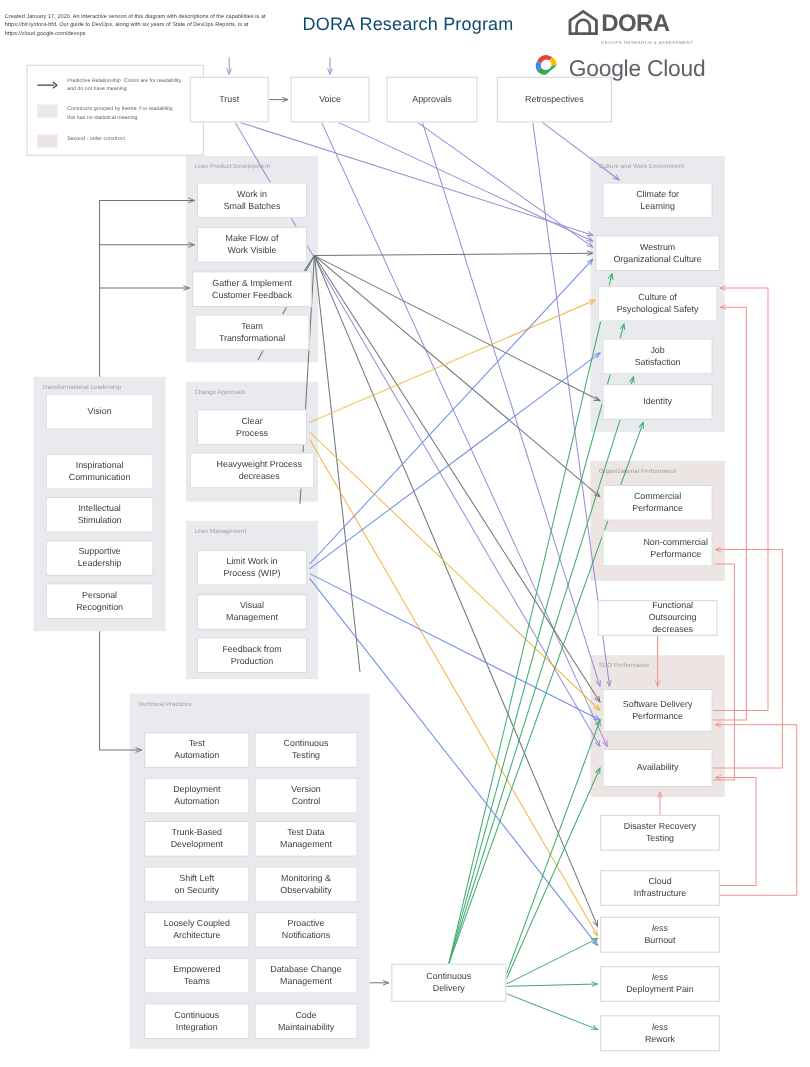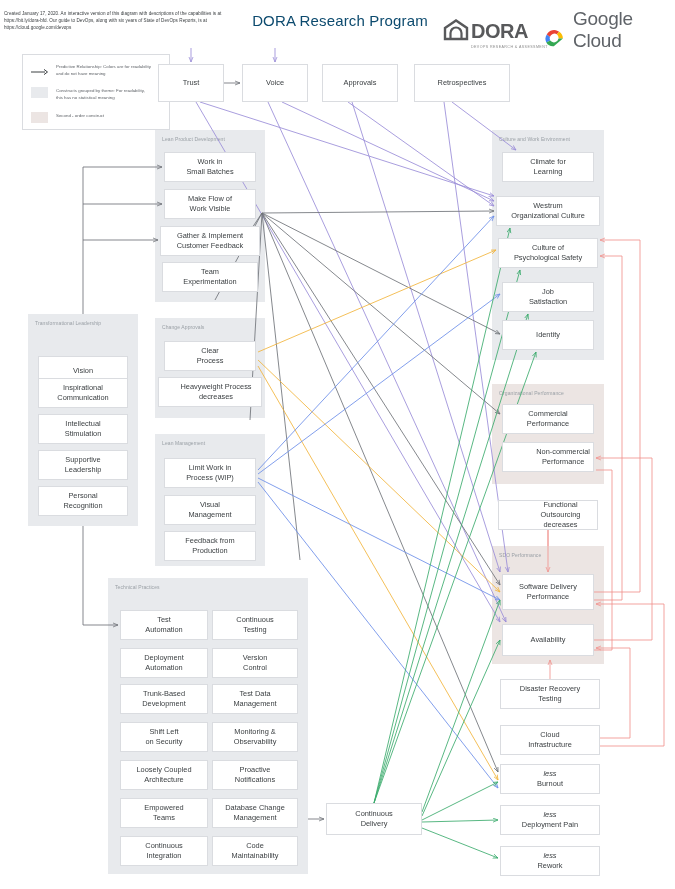--- a/index.html
+++ b/index.html
@@ -16,21 +16,21 @@
 
   
   .hdr-note{
     position:absolute; left:4px; top:10px; width:230px;
     font-size:4.6px; line-height:1.55; color:#3c4043; letter-spacing:.01em;
   }
   .hdr-title{
     position:absolute; left:240px; top:12px; width:200px;
     text-align:center; font-size:15px; color:#0c4a6e; letter-spacing:.01em;
   }
-  .logos{ position:absolute; left:443px; top:8px; display:flex; align-items:center; gap:14px; }
+  .logos{ position:absolute; left:443px; top:8px; display:flex; align-items:center; gap:14px;flex-direction:column; }
   .dora-logo{ display:flex; align-items:flex-end; gap:2px; }
   .dora-mark{ width:26px; height:22px; position:relative; }
   .dora-word{ font-size:20px; font-weight:bold; letter-spacing:-.5px; color:#58595b; line-height:.95; }
   .dora-sub{ position:absolute; left:0; top:23px; font-size:3.6px; letter-spacing:.12em; color:#8a8a8a; white-space:nowrap; }
   .gc-logo{ display:flex; align-items:flex-end; gap:7px; }
   .gc-word{ font-size:19px; color:#5f6368; letter-spacing:-.2px; }
 
   
   .legend{
     position:absolute; left:22px; top:54px; width:148px; height:76px;
@@ -245,38 +245,38 @@
       <div class="node" style="left: 164px; top: 152px; width: 92px; height: 30px;">
         <div><span>Work in</span><br><span>Small Batches</span></div>
       </div>
       <div class="node" style="left: 164px; top: 189px; width: 92px; height: 30px;">
         <div><span>Make Flow of</span><br><span>Work Visible</span></div>
       </div>
       <div class="node" style="left: 160px; top: 226px; width: 100px; height: 30px;">
         <div><span>Gather &amp; Implement</span><br><span>Customer Feedback</span></div>
       </div>
       <div class="node" style="left: 162px; top: 262px; width: 96px; height: 30px;">
-        <div><span>Team</span><br><span>Experimentation</span></div>
+        <div><span>Team</span><br><span>Transformational</span></div>
       </div>
       <div class="node" style="left: 502px; top: 152px; width: 92px; height: 30px;">
         <div><span>Climate for</span><br><span>Learning</span></div>
       </div>
       <div class="node" style="left: 496px; top: 196px; width: 104px; height: 30px;">
         <div><span>Westrum</span><br><span>Organizational Culture</span></div>
       </div>
       <div class="node" style="left: 498px; top: 238px; width: 100px; height: 30px;">
         <div><span>Culture of</span><br><span>Psychological Safety</span></div>
       </div>
       <div class="node" style="left: 502px; top: 282px; width: 92px; height: 30px;">
         <div><span>Job</span><br><span>Satisfaction</span></div>
       </div>
       <div class="node" style="left: 502px; top: 320px; width: 92px; height: 30px;">
         <div><span>Identity</span></div>
       </div>
-      <div class="node" style="left: 38px; top: 356px; width: 90px; height: 30px;">
+      <div class="node" style="left: 38px; top: 328px; width: 90px; height: 30px;">
         <div><span>Vision</span></div>
       </div>
       <div class="node" style="left: 38px; top: 378px; width: 90px; height: 30px;">
         <div><span>Inspirational</span><br><span>Communication</span></div>
       </div>
       <div class="node" style="left: 38px; top: 414px; width: 90px; height: 30px;">
         <div><span>Intellectual</span><br><span>Stimulation</span></div>
       </div>
       <div class="node" style="left: 38px; top: 450px; width: 90px; height: 30px;">
         <div><span>Supportive</span><br><span>Leadership</span></div>

